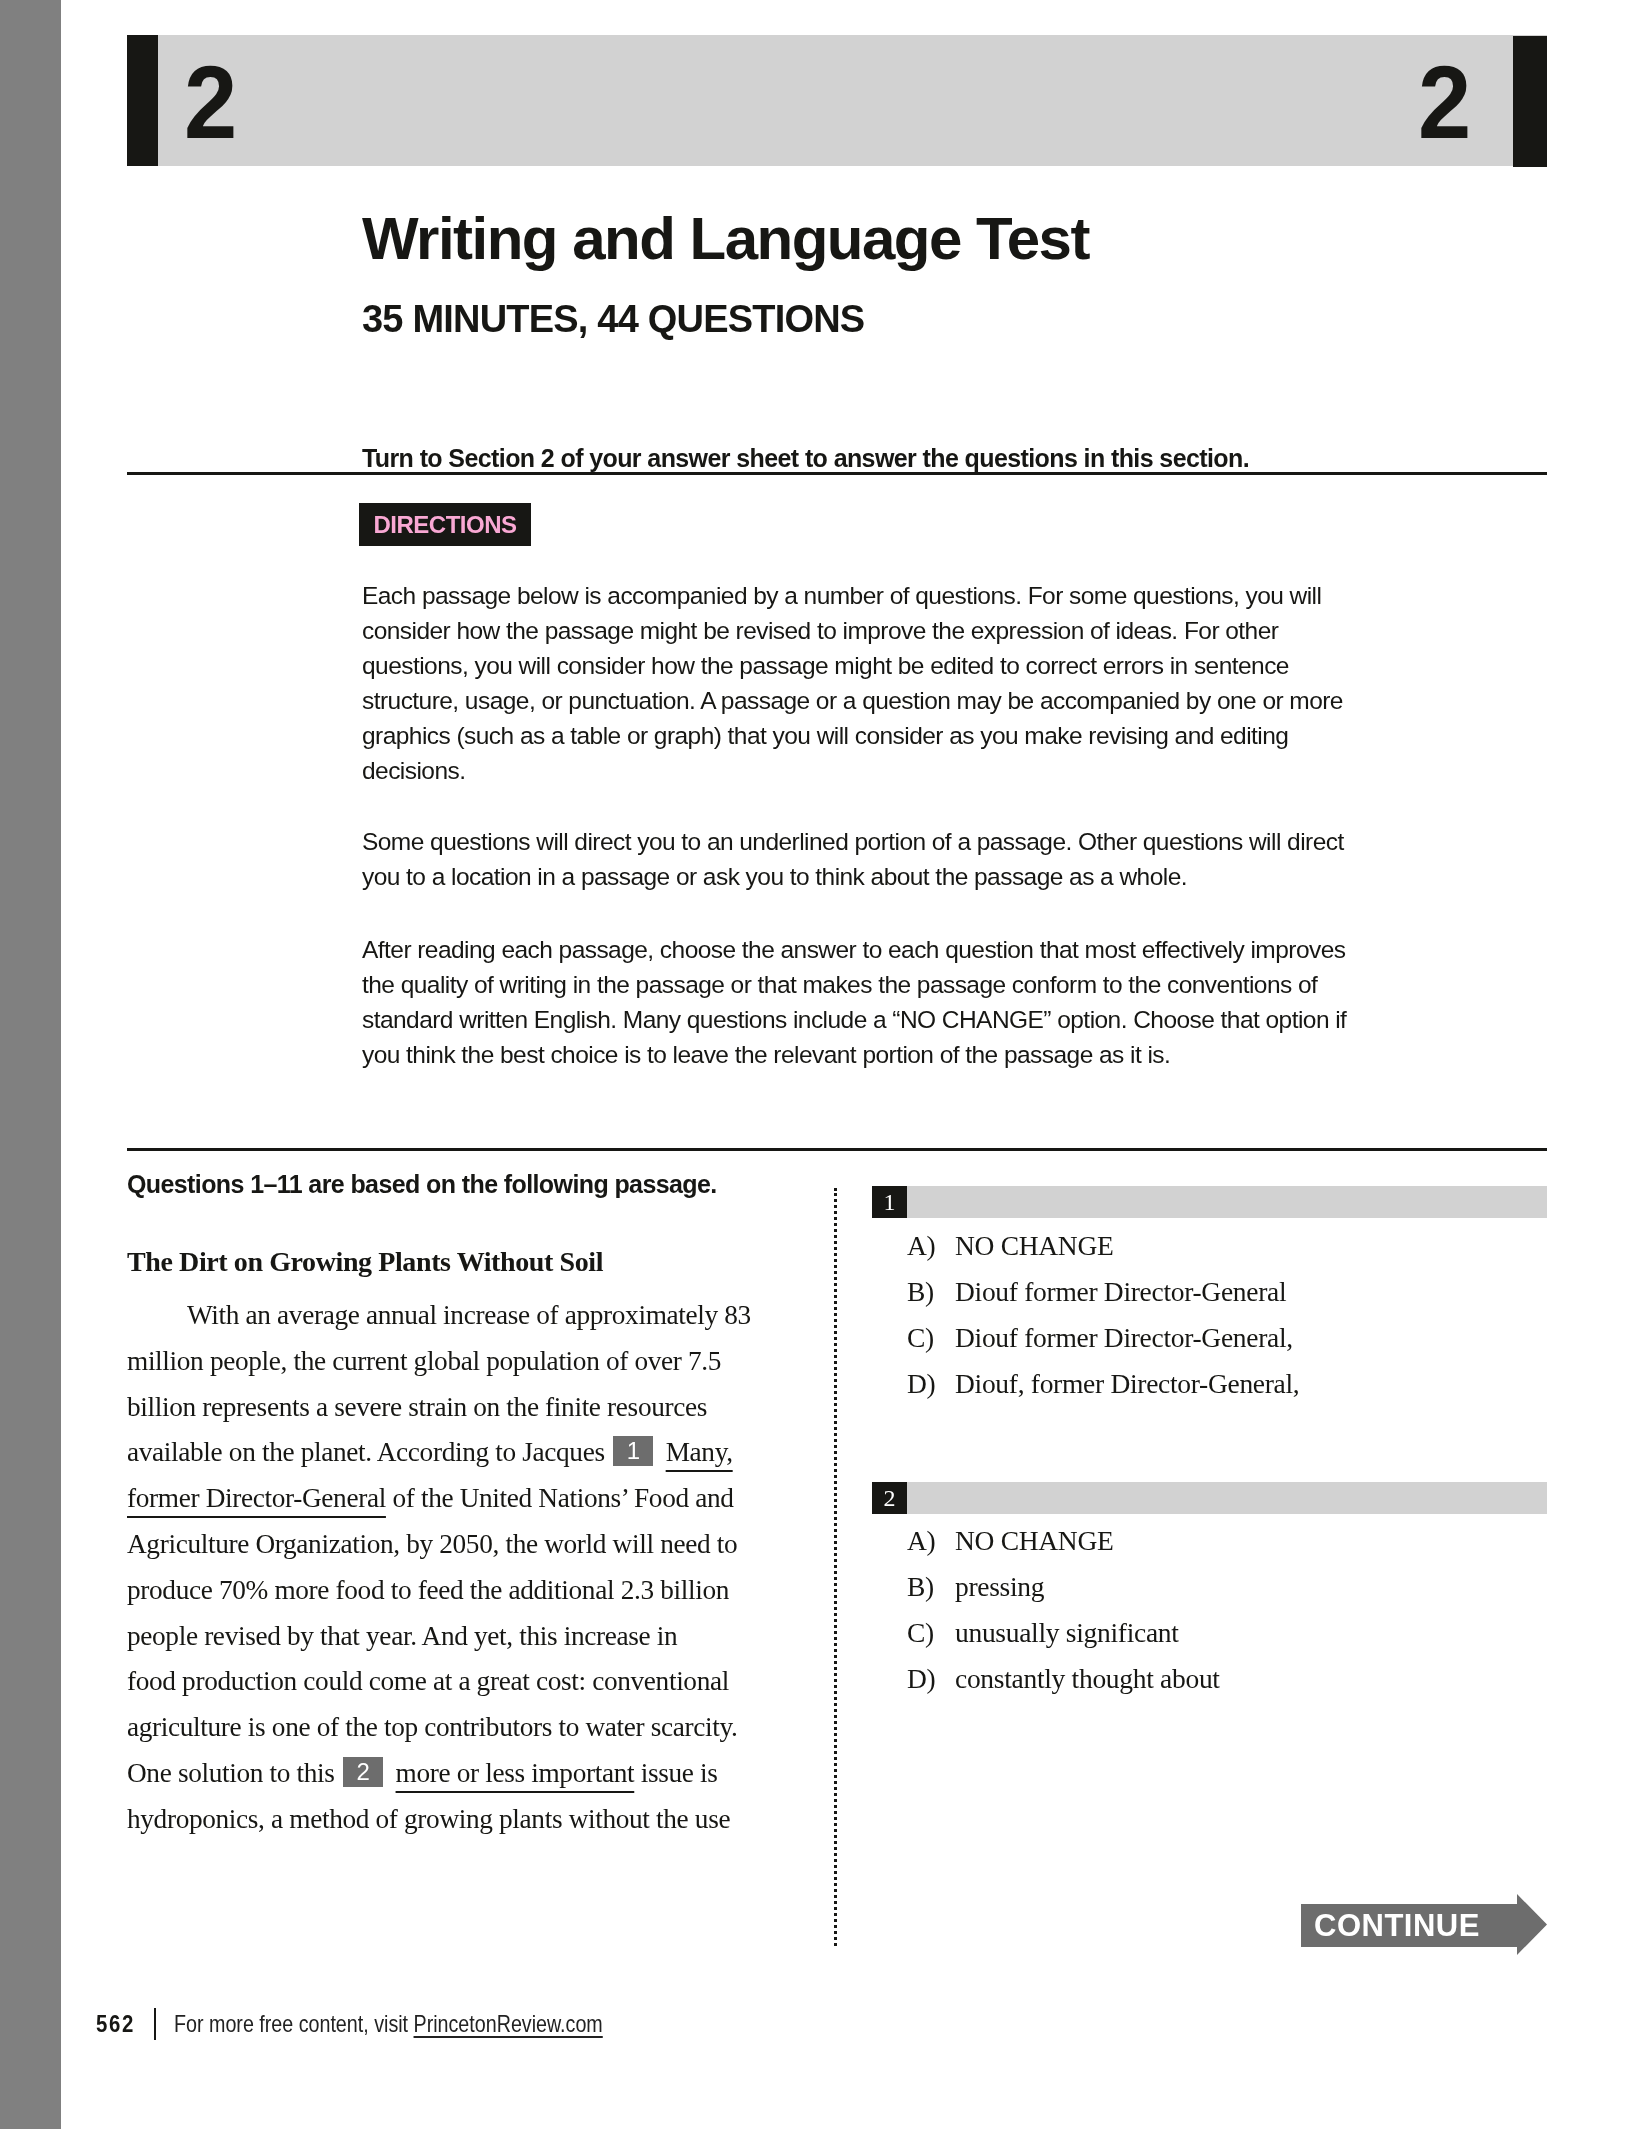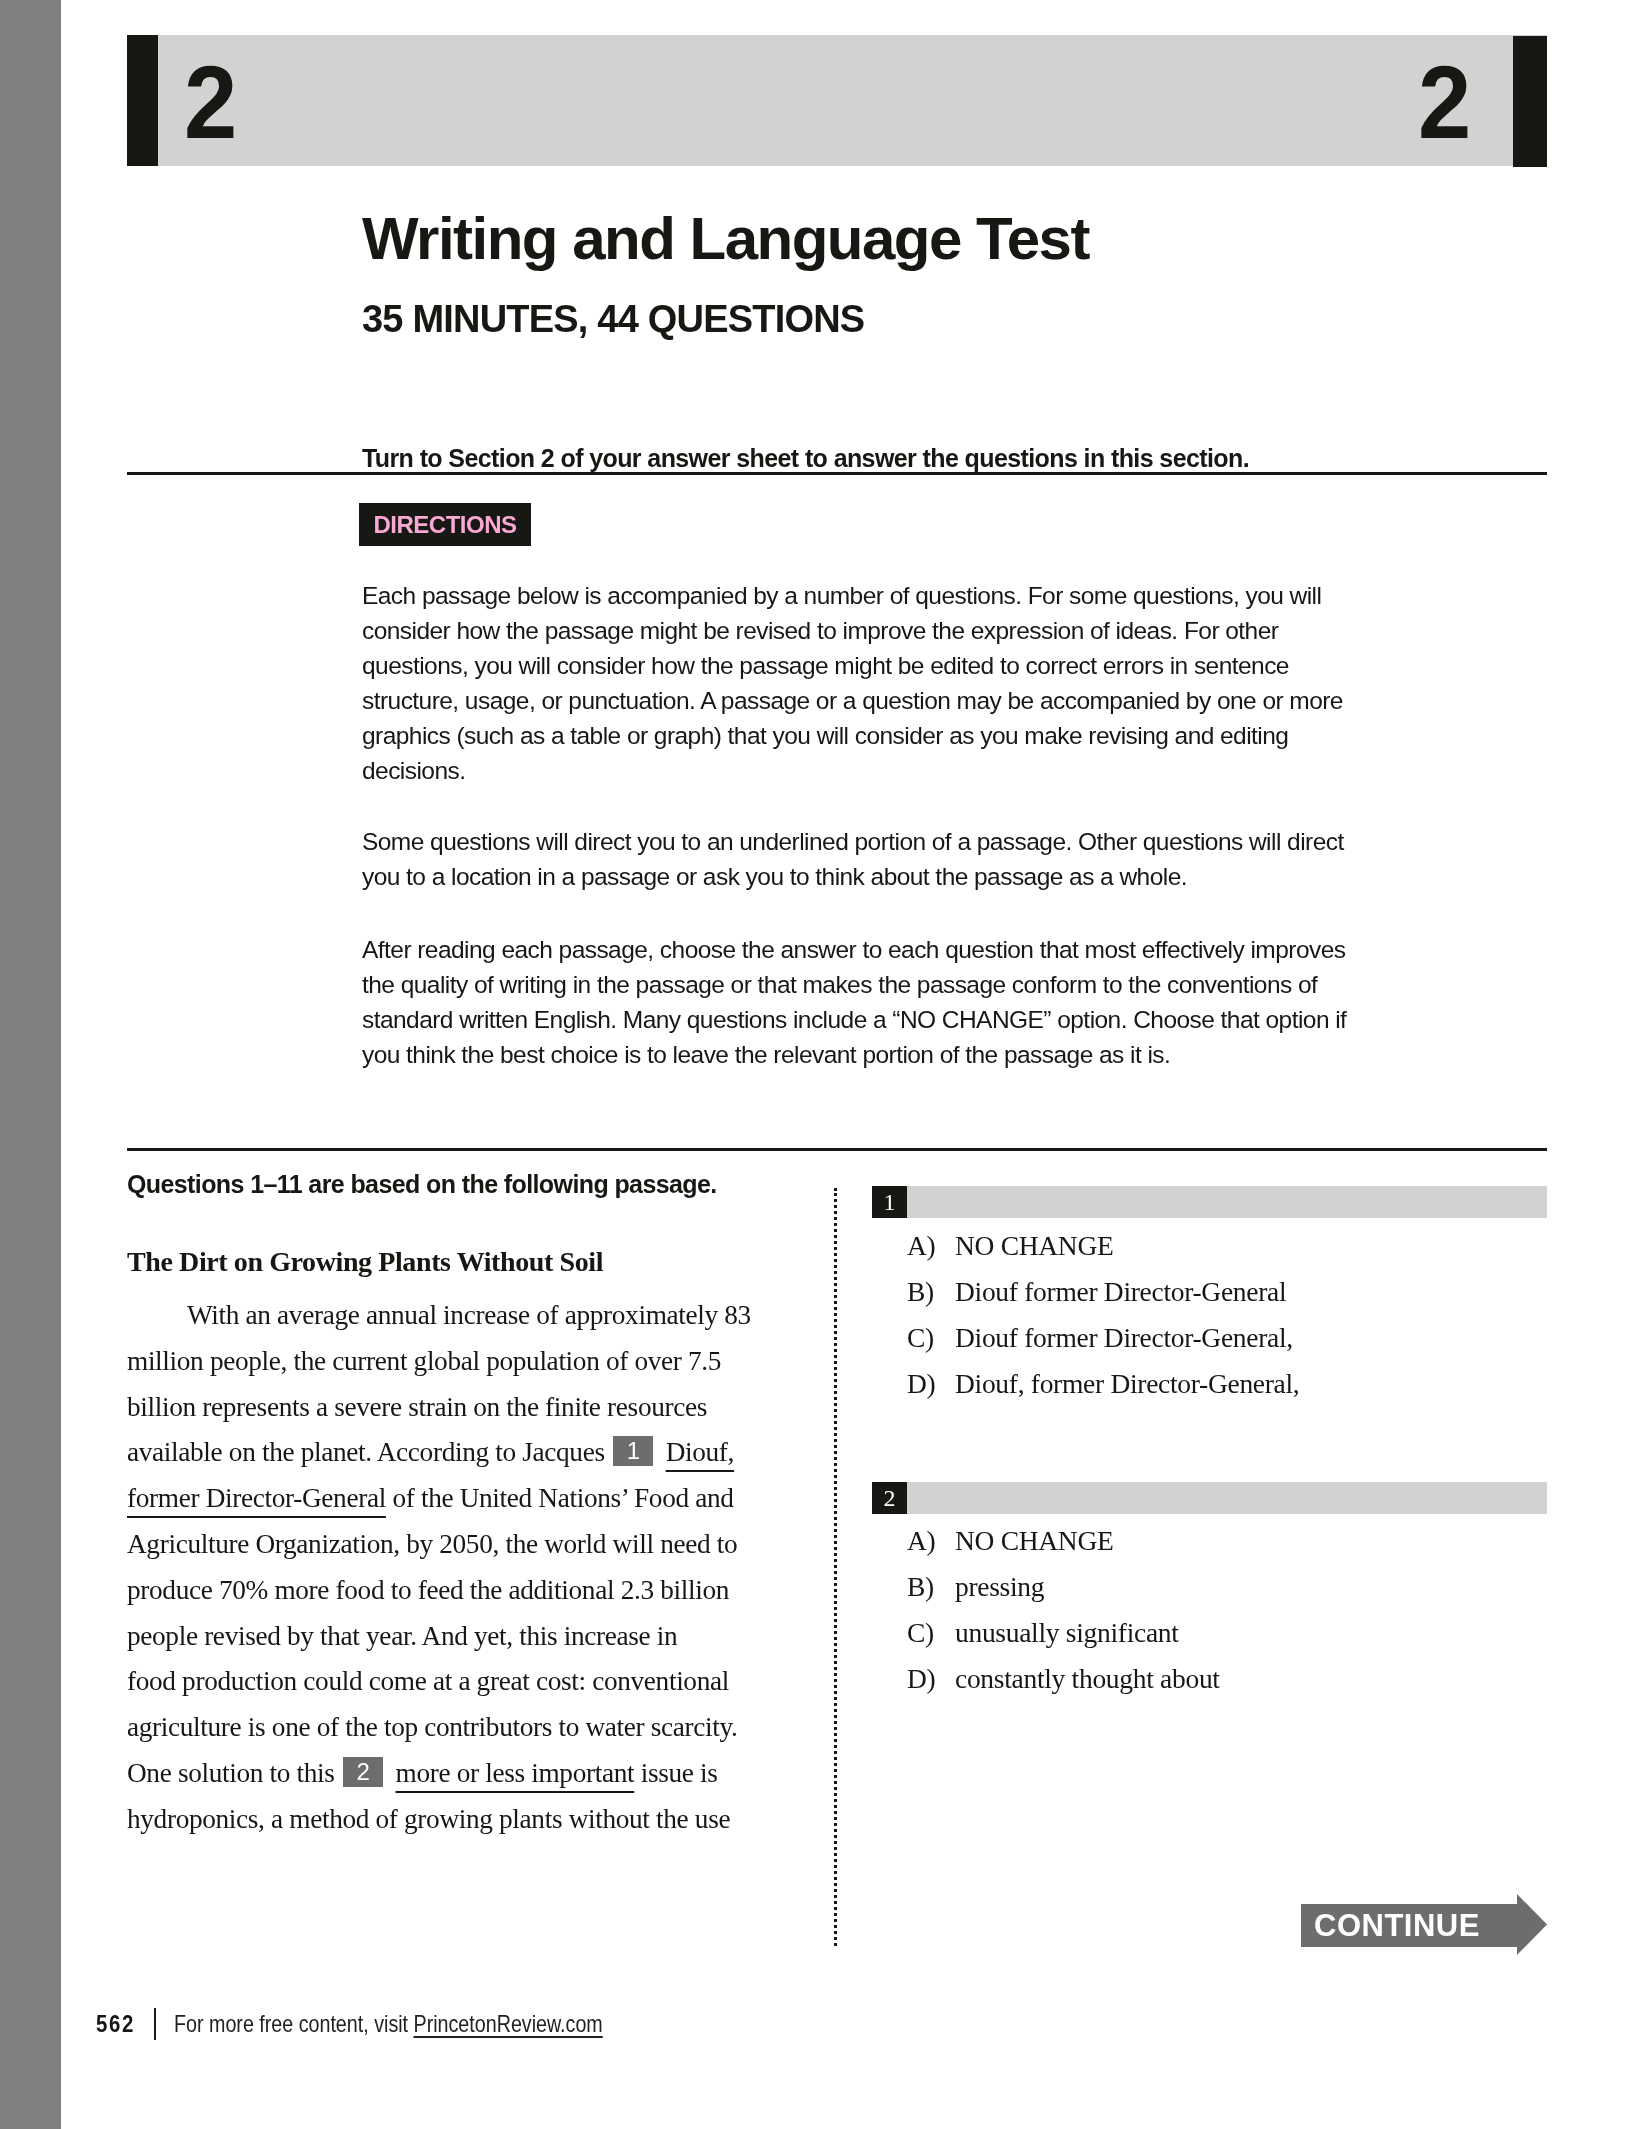--- a/index.html
+++ b/index.html
@@ -87,21 +87,21 @@
 
 <div id="rule-mid" class="abs rule"></div>
 
 <div id="passage-intro" class="abs sans">Questions 1–11 are based on the following passage.</div>
 <div id="passage-title" class="abs serif">The Dirt on Growing Plants Without Soil</div>
 
 <div id="passage-body" class="abs serif">
   <span class="pl indent">With an average annual increase of approximately 83</span>
   <span class="pl">million people, the current global population of over 7.5</span>
   <span class="pl">billion represents a severe strain on the finite resources</span>
-  <span class="pl"><span>available on the planet. According to Jacques</span> <span class="qref sans">1</span> <span class="ul">Diouf,</span></span>
+  <span class="pl"><span>available on the planet. According to Jacques</span> <span class="qref sans">1</span> <span class="ul">Many,</span></span>
   <span class="pl"><span class="ul">former Director-General</span><span> of the United Nations’ Food and</span></span>
   <span class="pl">Agriculture Organization, by 2050, the world will need to</span>
   <span class="pl">produce 70% more food to feed the additional 2.3 billion</span>
   <span class="pl">people revised by that year. And yet, this increase in</span>
   <span class="pl">food production could come at a great cost: conventional</span>
   <span class="pl">agriculture is one of the top contributors to water scarcity.</span>
   <span class="pl"><span>One solution to this</span> <span class="qref sans">2</span> <span class="ul">more or less important</span><span> issue is</span></span>
   <span class="pl">hydroponics, a method of growing plants without the use</span>
 </div>
 

